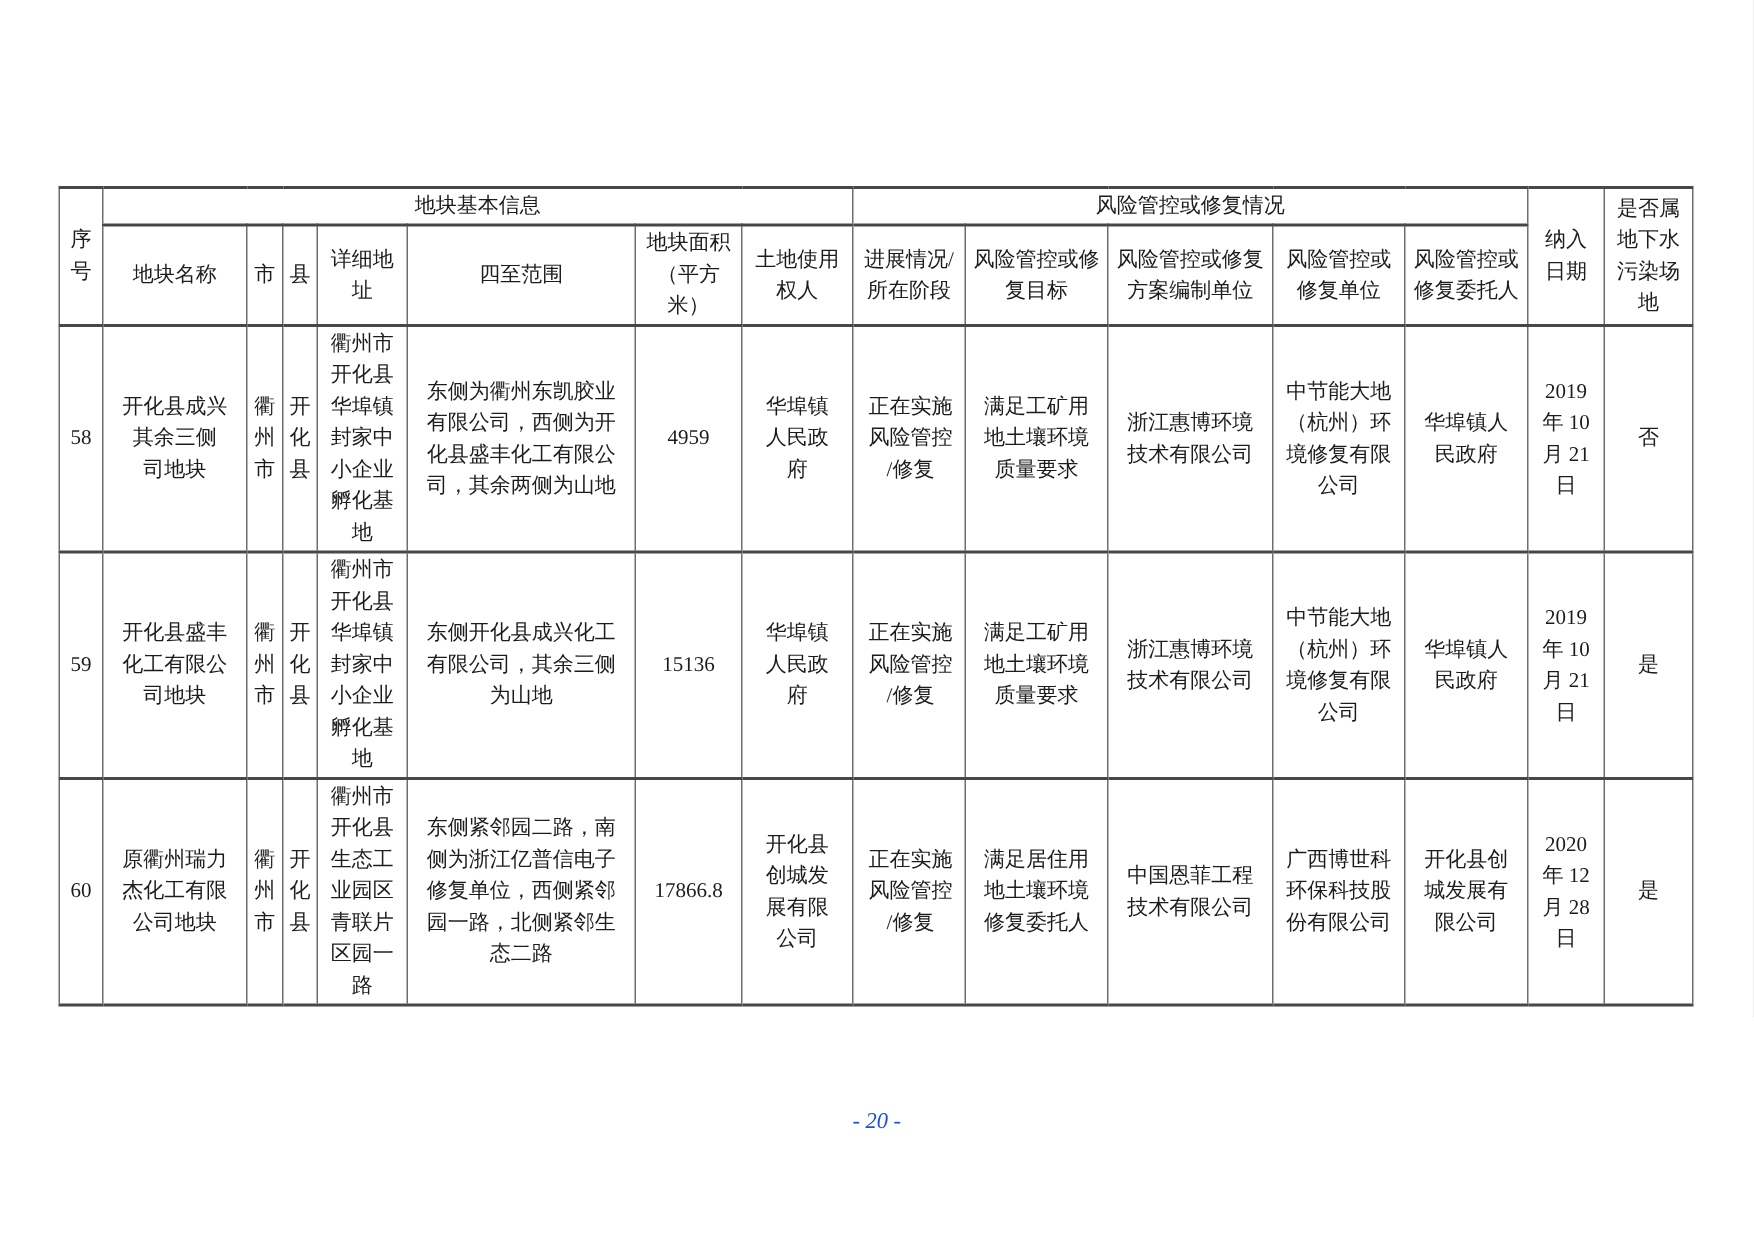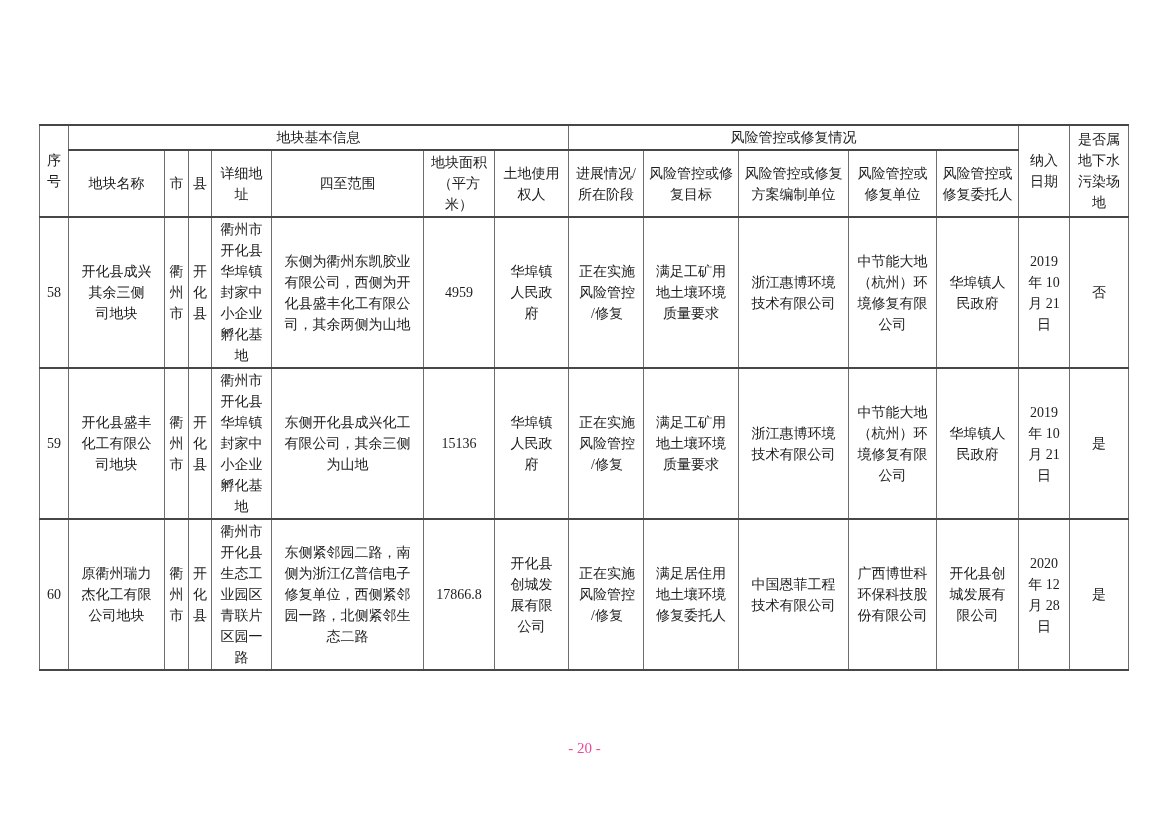--- a/index.html
+++ b/index.html
@@ -39,21 +39,22 @@
   tr.r1 { height: 150px; }
   tr.r2 { height: 146px; }
   tr.r3 { height: 145px; }
   .footer {
     position: absolute;
     left: 0;
     right: 0;
     top: 740px;
     text-align: center;
     font-size: 15px;
-    color: #ec4899;
+    color: #1d4ed8;
+    font-style: italic;
   }
 </style>
 </head>
 <body>
 
 <div class="page">
 
   <table class="parcel">
     <colgroup>
       <col style="width:29px">

